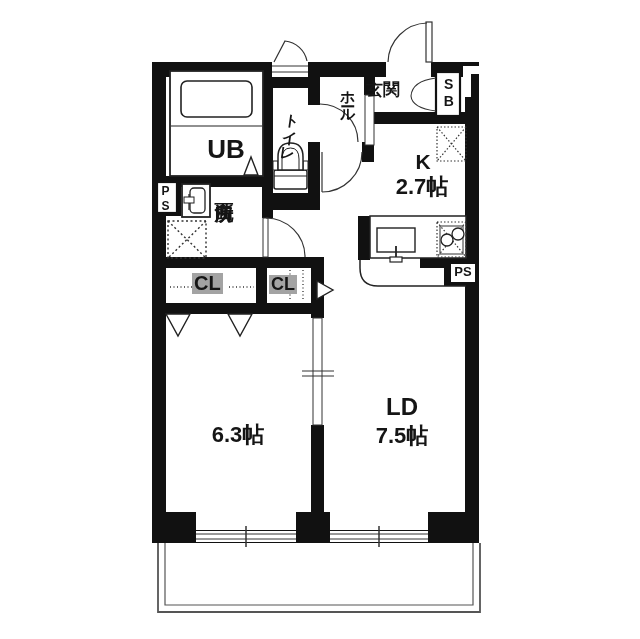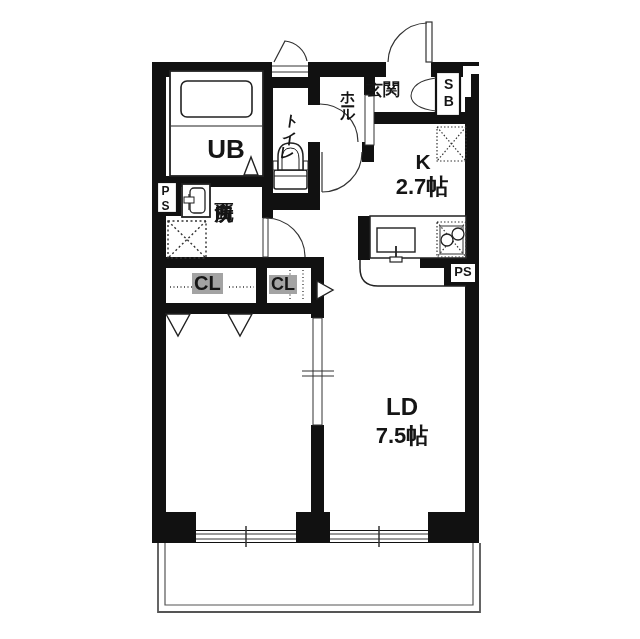--- a/index.html
+++ b/index.html
@@ -189,17 +189,18 @@
 <div class="lbl v-lat" style="left:441px;top:76px;font-size:14px;">SB</div>
 
 <div class="lbl ctr" style="left:405px;top:151px;width:36px;font-size:21px;">K</div>
 <div class="lbl ctr" style="left:394px;top:175px;width:56px;font-size:22px;">2.7帖</div>
 
 <div class="lbl ctr" style="left:451px;top:265px;width:24px;font-size:13px;">PS</div>
 
 <div class="lbl onwhite" style="left:192px;top:273px;font-size:20px;">CL</div>
 <div class="lbl onwhite" style="left:269px;top:275px;font-size:18px;">CL</div>
 
+<div class="lbl ctr" style="left:202px;top:423px;width:72px;font-size:22px;">6.3帖</div>
 
 <div class="lbl ctr" style="left:376px;top:394px;width:52px;font-size:24px;">LD</div>
 <div class="lbl ctr" style="left:370px;top:424px;width:64px;font-size:22px;text-align:center;">7.5帖</div>
 
 </div>
 
 </body></html>

